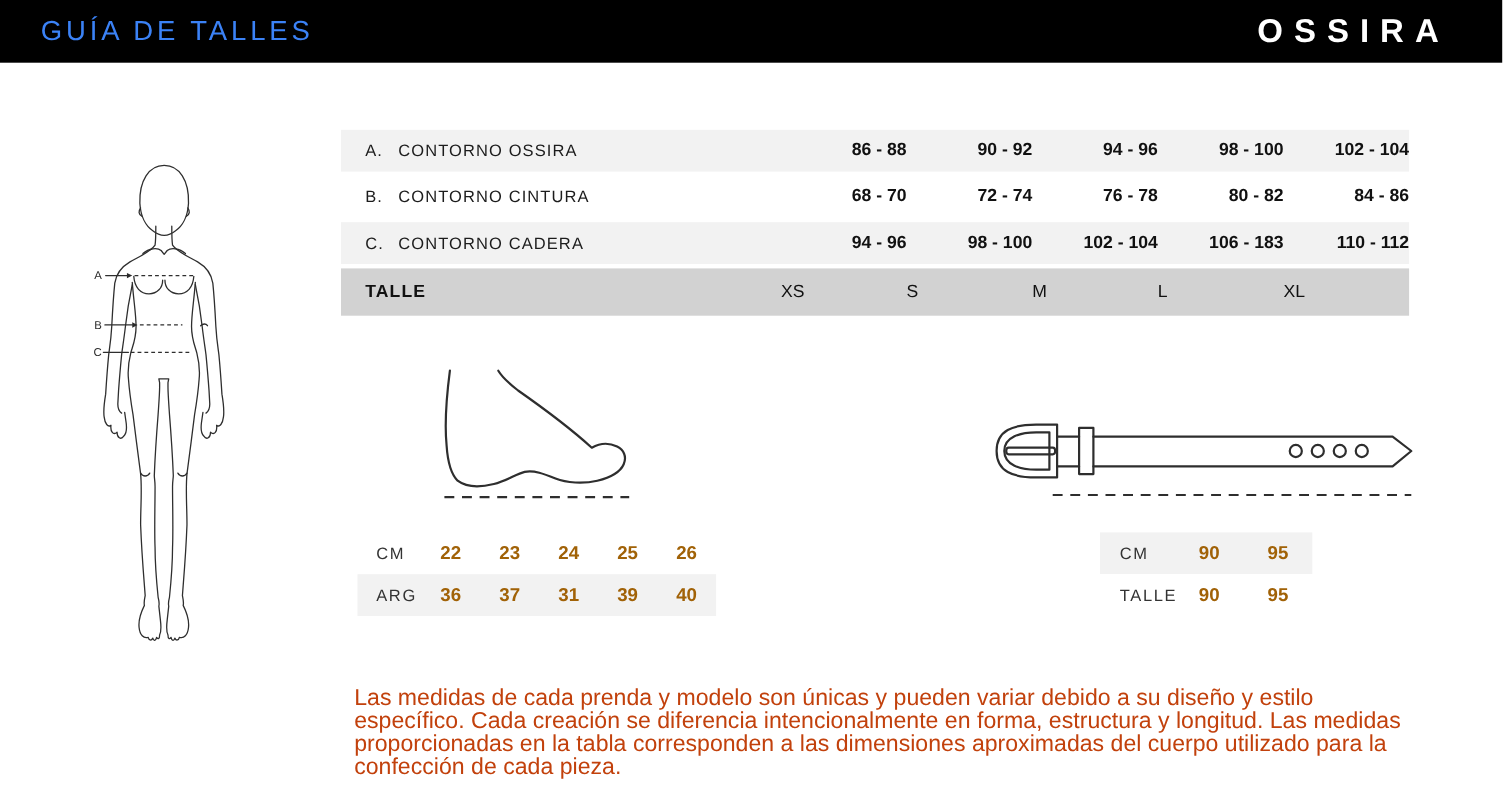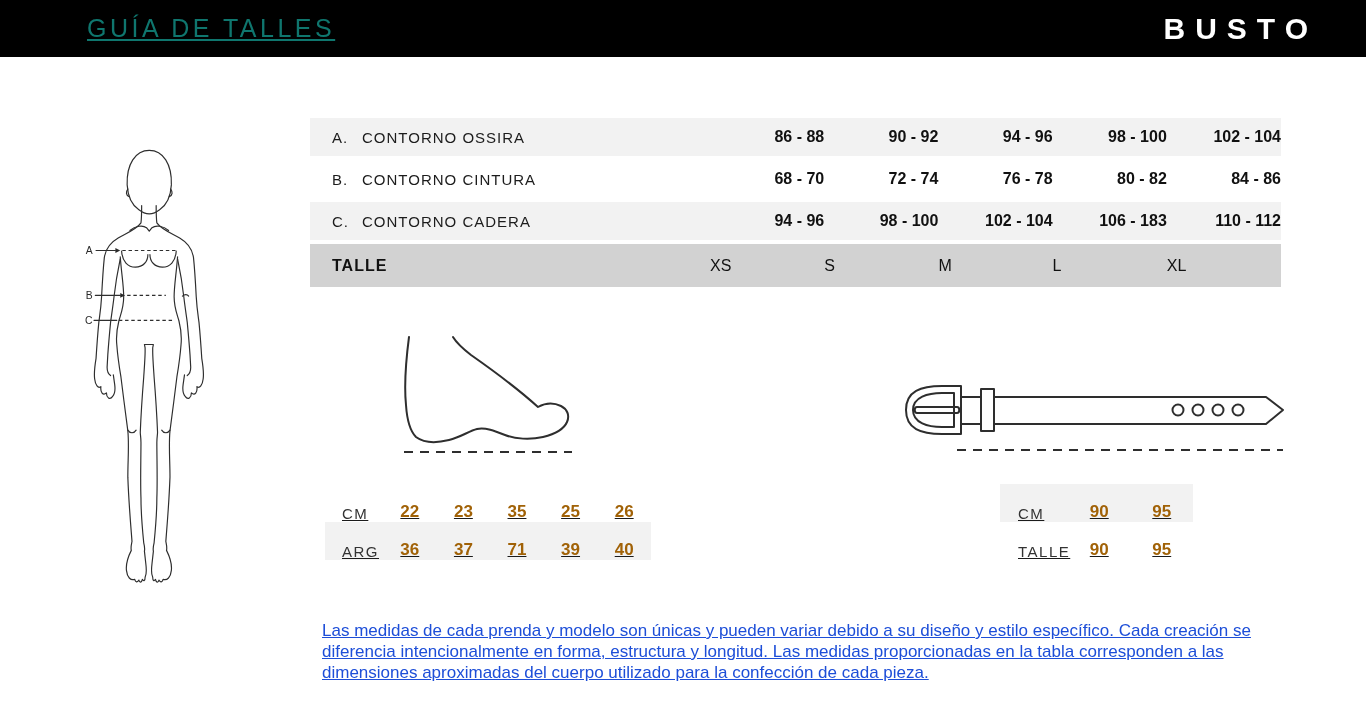--- a/index.html
+++ b/index.html
@@ -3,22 +3,22 @@
 <meta charset="utf-8">
 <style>
   html,body{margin:0;padding:0;background:#ffffff;}
   *{box-sizing:border-box;}
   .page{position:relative;width:1366px;height:725px;background:#ffffff;overflow:hidden;
         font-family:"Liberation Sans", sans-serif;color:#1b1b1b;}
 
   
   .header{position:absolute;left:0;top:0;width:1366px;height:57px;background:#000000;
           display:flex;align-items:center;justify-content:space-between;}
-  .header-title{margin-left:87px;color:#0f766e;font-size:25px;font-weight:300;
-                letter-spacing:3.5px;text-decoration:underline;}
+  .header-title{margin-left:37px;color:#3b82f6;font-size:25px;font-weight:300;
+                letter-spacing:3.5px;}
   .header-brand{margin-right:48px;color:#ffffff;font-size:30px;font-weight:700;
                 letter-spacing:10px;}
 
   
   svg{position:absolute;overflow:visible;}
   .sketch{stroke:#2e2e2e;fill:none;stroke-width:1.7;stroke-linecap:round;stroke-linejoin:round;}
   .sketch2{stroke:#2e2e2e;fill:none;stroke-width:2;stroke-linecap:round;stroke-linejoin:round;}
   .dashline{stroke:#2e2e2e;fill:none;stroke-width:1.7;stroke-dasharray:5 4;}
   .dashline2{stroke:#2e2e2e;fill:none;stroke-width:2;stroke-dasharray:9 7;}
   .marker-letter{font-family:"Liberation Sans",sans-serif;font-size:15px;fill:#2a2a2a;}
@@ -32,42 +32,42 @@
                  font-size:15px;letter-spacing:1px;color:#1c1c1c;}
   .st-key{width:30px;}
   .st-val{flex:1;text-align:right;font-size:16px;font-weight:700;color:#111;}
   .st-size-row{display:flex;align-items:center;height:43px;background:#d2d2d2;}
   .st-size-label{width:400px;padding-left:22px;font-size:16px;font-weight:700;
                  letter-spacing:1px;color:#111;}
   .st-size-val{flex:1;font-size:16px;font-weight:400;color:#111;}
 
   
   .mini-table{position:absolute;}
-  .mt-row{display:flex;align-items:flex-end;height:38px;text-decoration:underline;}
+  .mt-row{display:flex;align-items:center;height:38px;}
   .mt-row.light{background:#f2f2f2;}
   .mt-row.white{background:#ffffff;}
   .mt-label{font-size:15px;letter-spacing:1.5px;color:#333;}
   .mt-val{flex:1;text-align:center;font-size:17px;font-weight:700;color:#a16207;}
   .shoe-table{left:325px;top:484px;width:326px;}
   .shoe-table .mt-label{width:58px;padding-left:17px;}
   .belt-table{left:1000px;top:484px;width:193px;}
   .belt-table .mt-label{width:68px;padding-left:18px;}
 
   
-  .note{position:absolute;left:322px;top:603px;width:958px;font-size:17px;
-        line-height:21px;color:#1d4ed8;text-decoration:underline;}
+  .note{position:absolute;left:322px;top:603px;width:958px;font-size:21px;
+        line-height:21px;color:#c2410c;}
 </style>
 </head>
 <body>
 
 <div class="page">
 
   <div class="header">
     <div class="header-title">GUÍA DE TALLES</div>
-    <div class="header-brand">BUSTO</div>
+    <div class="header-brand">OSSIRA</div>
   </div>
 
   <svg style="left:85px;top:60px;" width="190" height="665" viewBox="85 60 275 725">
 
     <path class="sketch" d="M146 122 C145 92 158 72 178 72 C198 72 211 92 210 122 C209 139 202 152 193 158 C188 162 183 164 178 164 C173 164 168 162 163 158 C154 152 147 139 146 122"></path>
     <path class="sketch" d="M147 128 C144 132 144 137 149 139 M209 128 C212 132 212 137 207 139"></path>
 
     <path class="sketch" d="M167 152 C167 161 167 170 166 177 C160 186 145 192 133 199 C121 206 115 214 113 227 C111 246 110 265 109 284 C108 302 106 313 105 321 C103 342 102 357 101 373 C99 385 98 396 99 403 C100 412 104 417 108 414 C107 422 111 428 116 423 C116 430 121 434 125 428 C128 425 129 419 128 411 L126 397"></path>
 
     <path class="sketch" d="M188 152 C188 161 188 170 189 177 C195 186 210 192 222 199 C234 206 240 214 242 227 C244 246 245 265 246 284 C247 302 249 313 250 321 C252 342 253 357 254 373 C256 385 257 396 256 403 C255 412 251 417 247 414 C248 422 244 428 239 423 C239 430 234 434 230 428 C227 425 226 419 227 411 L229 397"></path>
@@ -147,29 +147,29 @@
   <svg style="left:395px;top:330px;" width="185" height="130" viewBox="395 330 185 130">
     <path class="sketch2" d="M409 337 C406 360 404 385 406 405 C407 420 410 431 416 437 C424 443 437 443 449 440 C461 437 469 431 477 429 C485 427 495 431 505 435 C515 439 530 440 543 437 C555 434 564 429 567 422 C570 415 567 409 561 406 C553 402 545 403 538 407 C517 388 491 369 471 355 C462 348 456 342 453 337"></path>
     <path class="dashline2" d="M404 452 L572 452"></path>
   </svg>
 
   <div class="mini-table shoe-table">
     <div class="mt-row white">
       <div class="mt-label">CM</div>
       <div class="mt-val">22</div>
       <div class="mt-val">23</div>
-      <div class="mt-val">35</div>
+      <div class="mt-val">24</div>
       <div class="mt-val">25</div>
       <div class="mt-val">26</div>
     </div>
     <div class="mt-row light">
       <div class="mt-label">ARG</div>
       <div class="mt-val">36</div>
       <div class="mt-val">37</div>
-      <div class="mt-val">71</div>
+      <div class="mt-val">31</div>
       <div class="mt-val">39</div>
       <div class="mt-val">40</div>
     </div>
   </div>
 
   <svg style="left:900px;top:378px;" width="392" height="80" viewBox="900 378 392 80">
     <path class="sketch2" d="M942 386 L961 386 L961 434 L942 434 C921 434 906 429 906 410 C906 391 921 386 942 386 Z"></path>
     <path class="sketch2" d="M942 393 L954 393 L954 427 L942 427 C928 427 913 423 913 410 C913 397 928 393 942 393 Z"></path>
     <path class="sketch2" d="M917 407 L957 407 C960 407 960 413 957 413 L917 413 C914 413 914 407 917 407 Z"></path>
     <path class="sketch2" d="M961 397 L981 397 M961 424 L981 424"></path>

